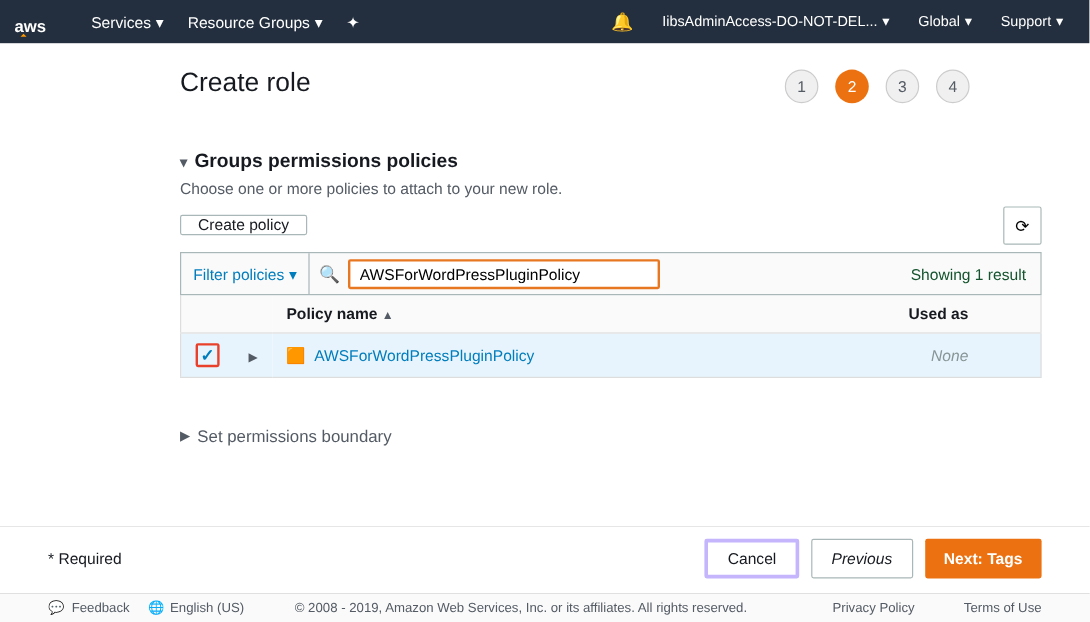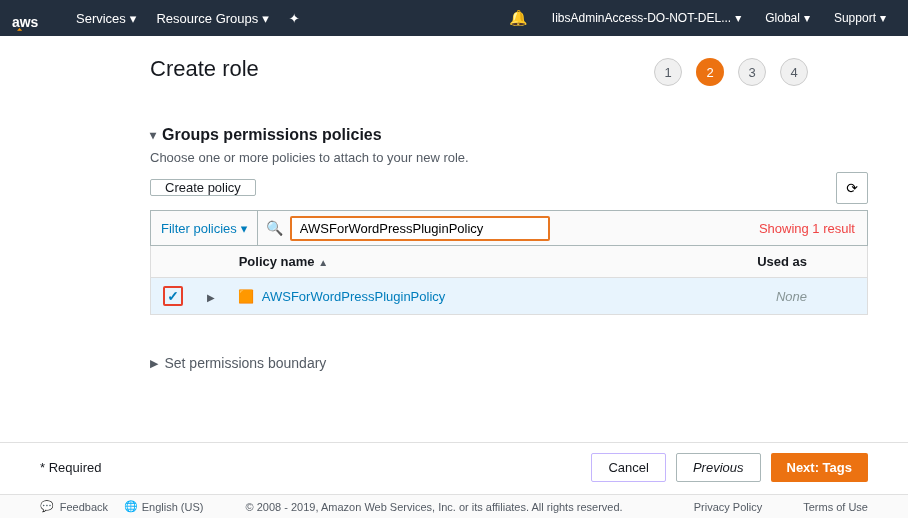--- a/index.html
+++ b/index.html
@@ -142,21 +142,21 @@
       padding: 3px 8px;
       font-size: 13px;
       outline: none;
       width: 260px;
       border-radius: 2px;
     }
     .result-count {
       margin-left: auto;
       padding-right: 12px;
       font-size: 13px;
-      color: #ef4444;
+      color: #14532d;
       white-space: nowrap;
     }
 
     
     .refresh-btn {
       position: absolute;
       right: 0;
       top: 0;
       border: 1px solid #aab7b8;
       background: #fff;
@@ -236,21 +236,21 @@
     .required-note {
       font-size: 13px;
       color: #16191f;
     }
     .bottom-actions {
       display: flex;
       gap: 10px;
     }
     .btn-cancel {
       background: #fff;
-      border: 1px solid #c4b5fd;
+      border: 3px solid #c4b5fd;
       padding: 6px 16px;
       font-size: 13px;
       cursor: pointer;
       border-radius: 2px;
       color: #16191f;
     }
     .btn-previous {
       background: #fff;
       border: 1px solid #aab7b8;
       padding: 6px 16px;

